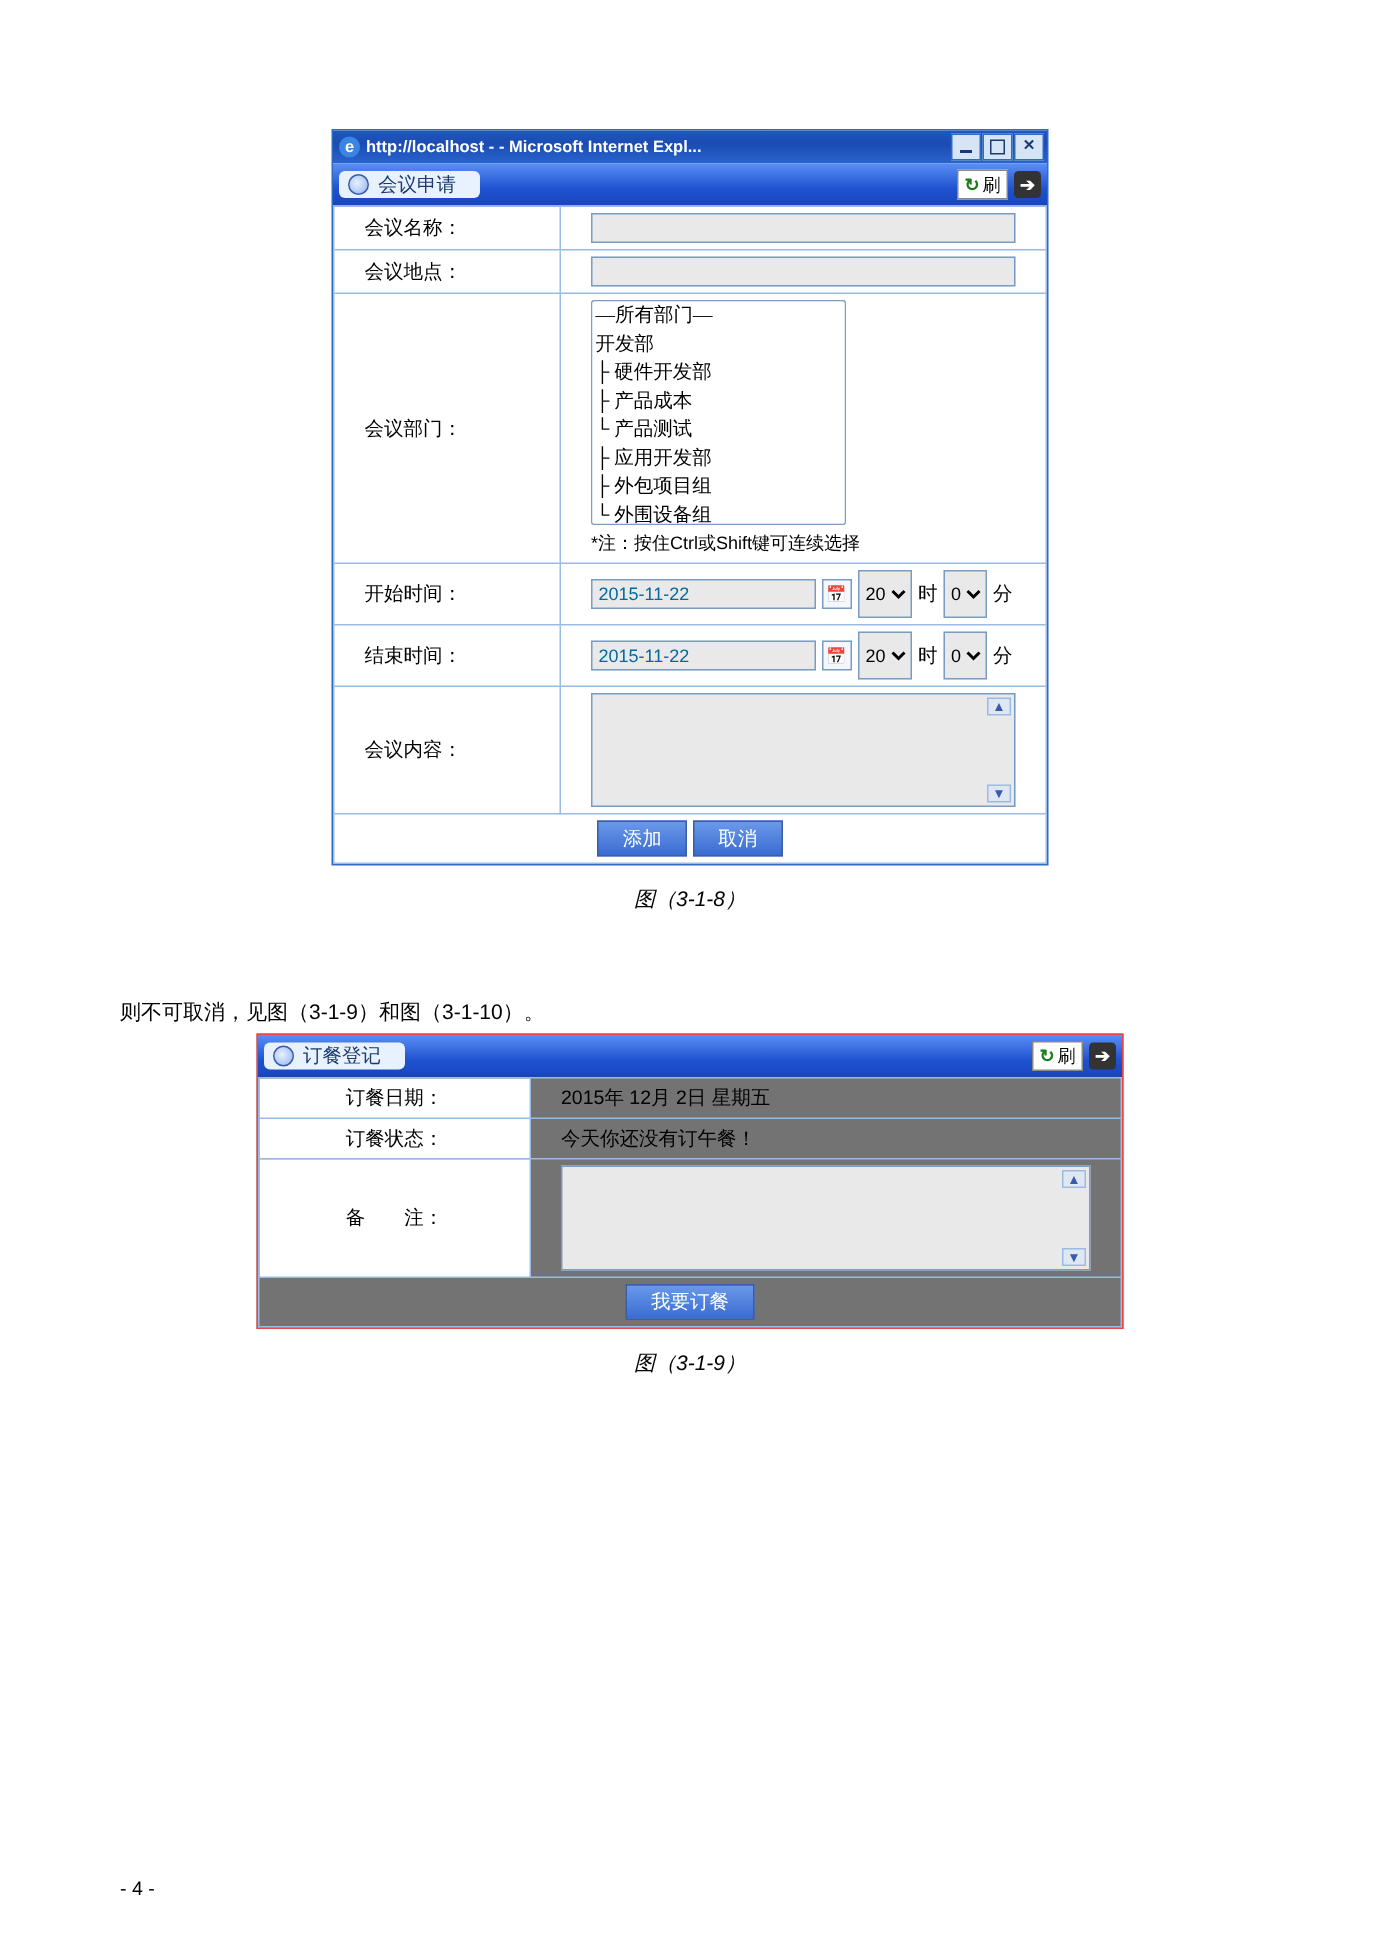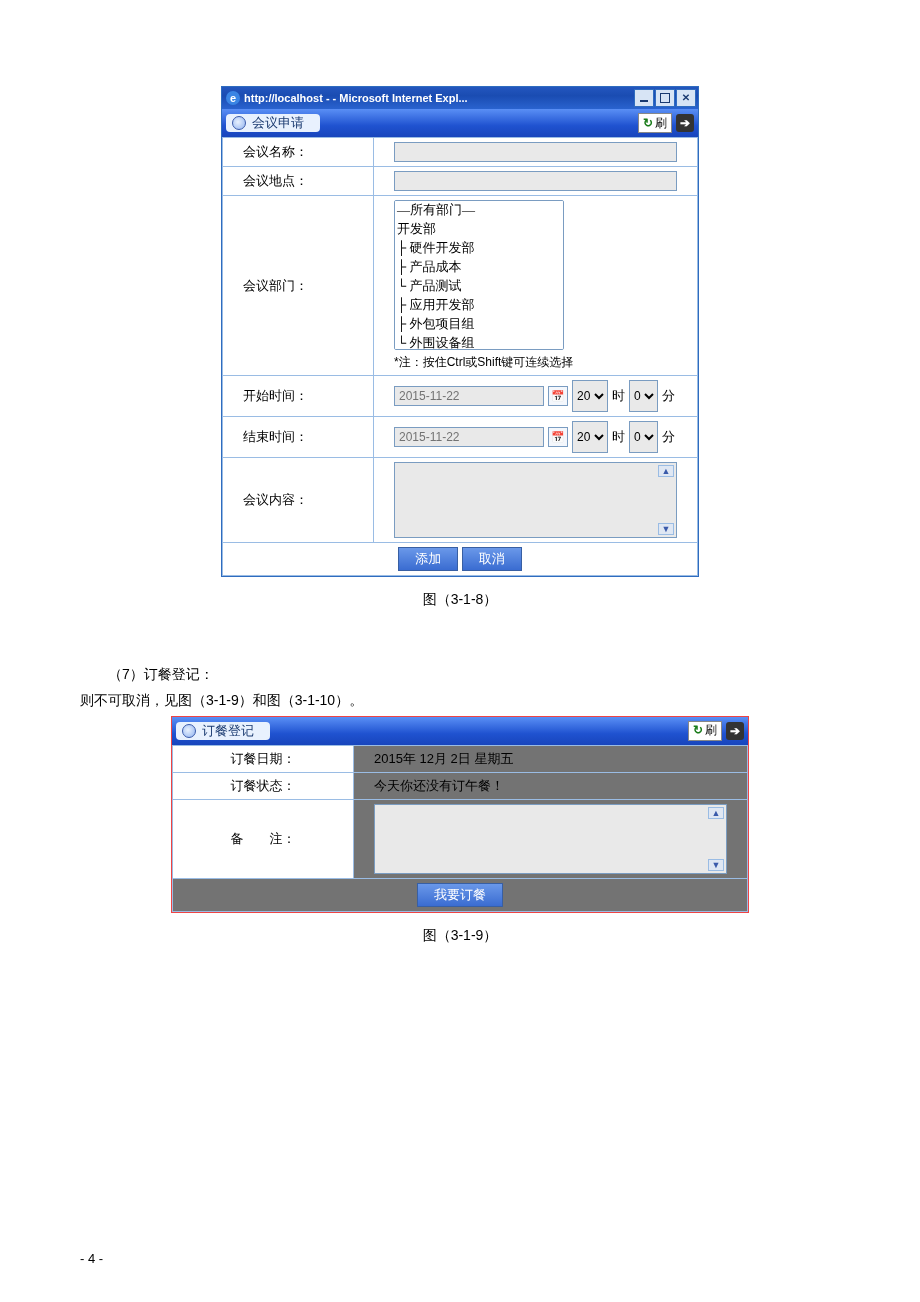--- a/index.html
+++ b/index.html
@@ -13,20 +13,21 @@
     width: 920px;
     min-height: 1302px;
     margin: 0 auto;
     padding: 80px 80px 40px 80px;
     box-sizing: border-box;
     position: relative;
   }
   .figure-caption {
     text-align: center;
     margin: 14px 0 28px 0;
+    font-style: italic;
   }
   .para-indent {
     text-indent: 2em;
     margin: 0 0 4px 0;
     line-height: 1.6;
   }
   .para-noindent {
     margin: 0 0 4px 0;
     line-height: 1.6;
   }
@@ -145,21 +146,21 @@
     border:1px solid #7a9cc1;
     font-family:"SimSun"; font-size:13px;
     overflow:auto;
   }
   .listbox option { white-space:pre;}
   .small-note { color:#000000; font-size:12px; margin-top:4px;}
   .date-row { display:flex; align-items:center; gap:4px;}
   .date-input {
     width:150px; height:20px;
     border:1px solid #7a9cc1; background:#e9e9e9;
-    font-size:12px; color:#737373; font-family:inherit;
+    font-size:12px; color:#0369a1; font-family:inherit;
     padding:0 4px; box-sizing:border-box;
   }
   .cal-icon {
     width:18px; height:18px; border:1px solid #7a9cc1;
     display:inline-flex; align-items:center; justify-content:center;
     font-size:11px; background:#f4f7fc;
   }
   select.tiny {
     border:1px solid #7a9cc1; background:#e9e9e9; height:32px; font-size:12px;
     font-family:inherit;
@@ -298,21 +299,20 @@
           </td>
         </tr>
       </tbody>
         </table>
     </div>
   </div>
   <div class="figure-caption">图（3-1-8）</div>
 
   <div style="height:26px"></div>
 
-  <p class="para-indent">（7）订餐登记：</p>
   <p class="para-noindent">则不可取消，见图（3-1-9）和图（3-1-10）。</p>
 
   <div class="module-frame">
     <div class="module-header">
       <div class="tab">
         <span class="globe"></span>
         <span>订餐登记</span>
       </div>
       <div class="right">
         <div class="refresh-btn">

